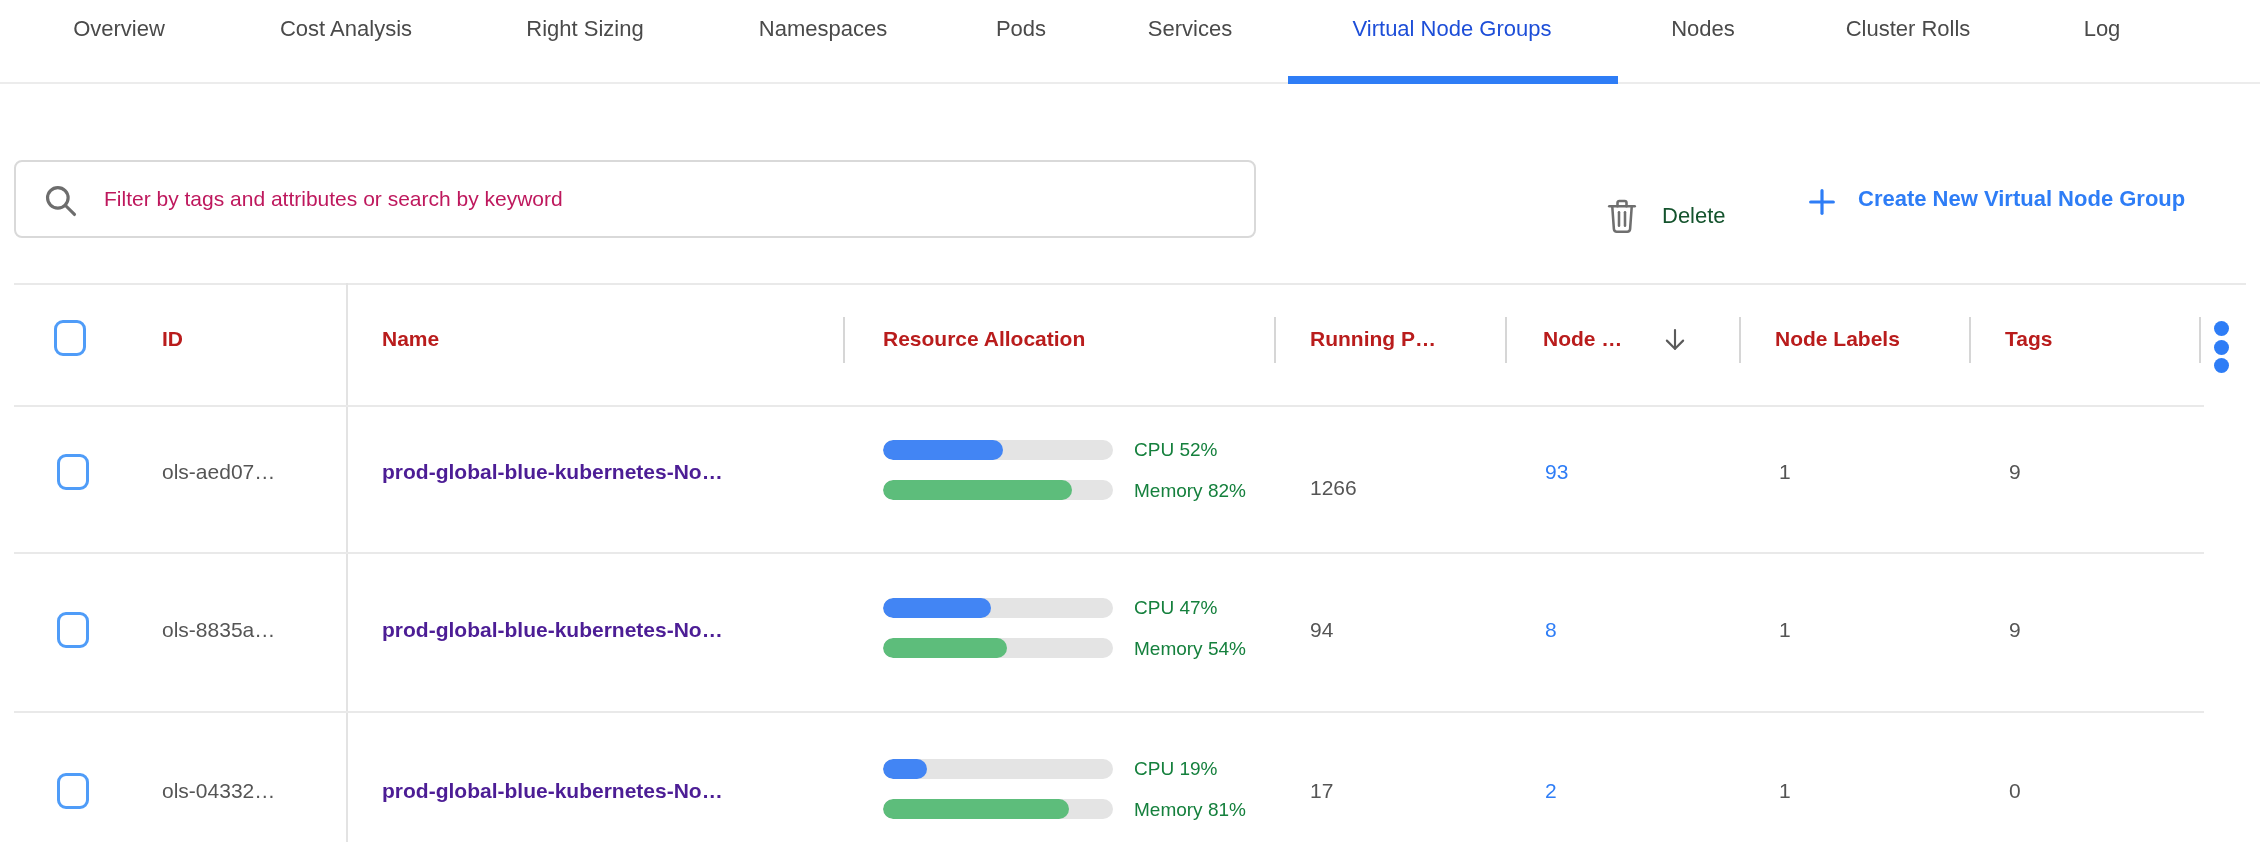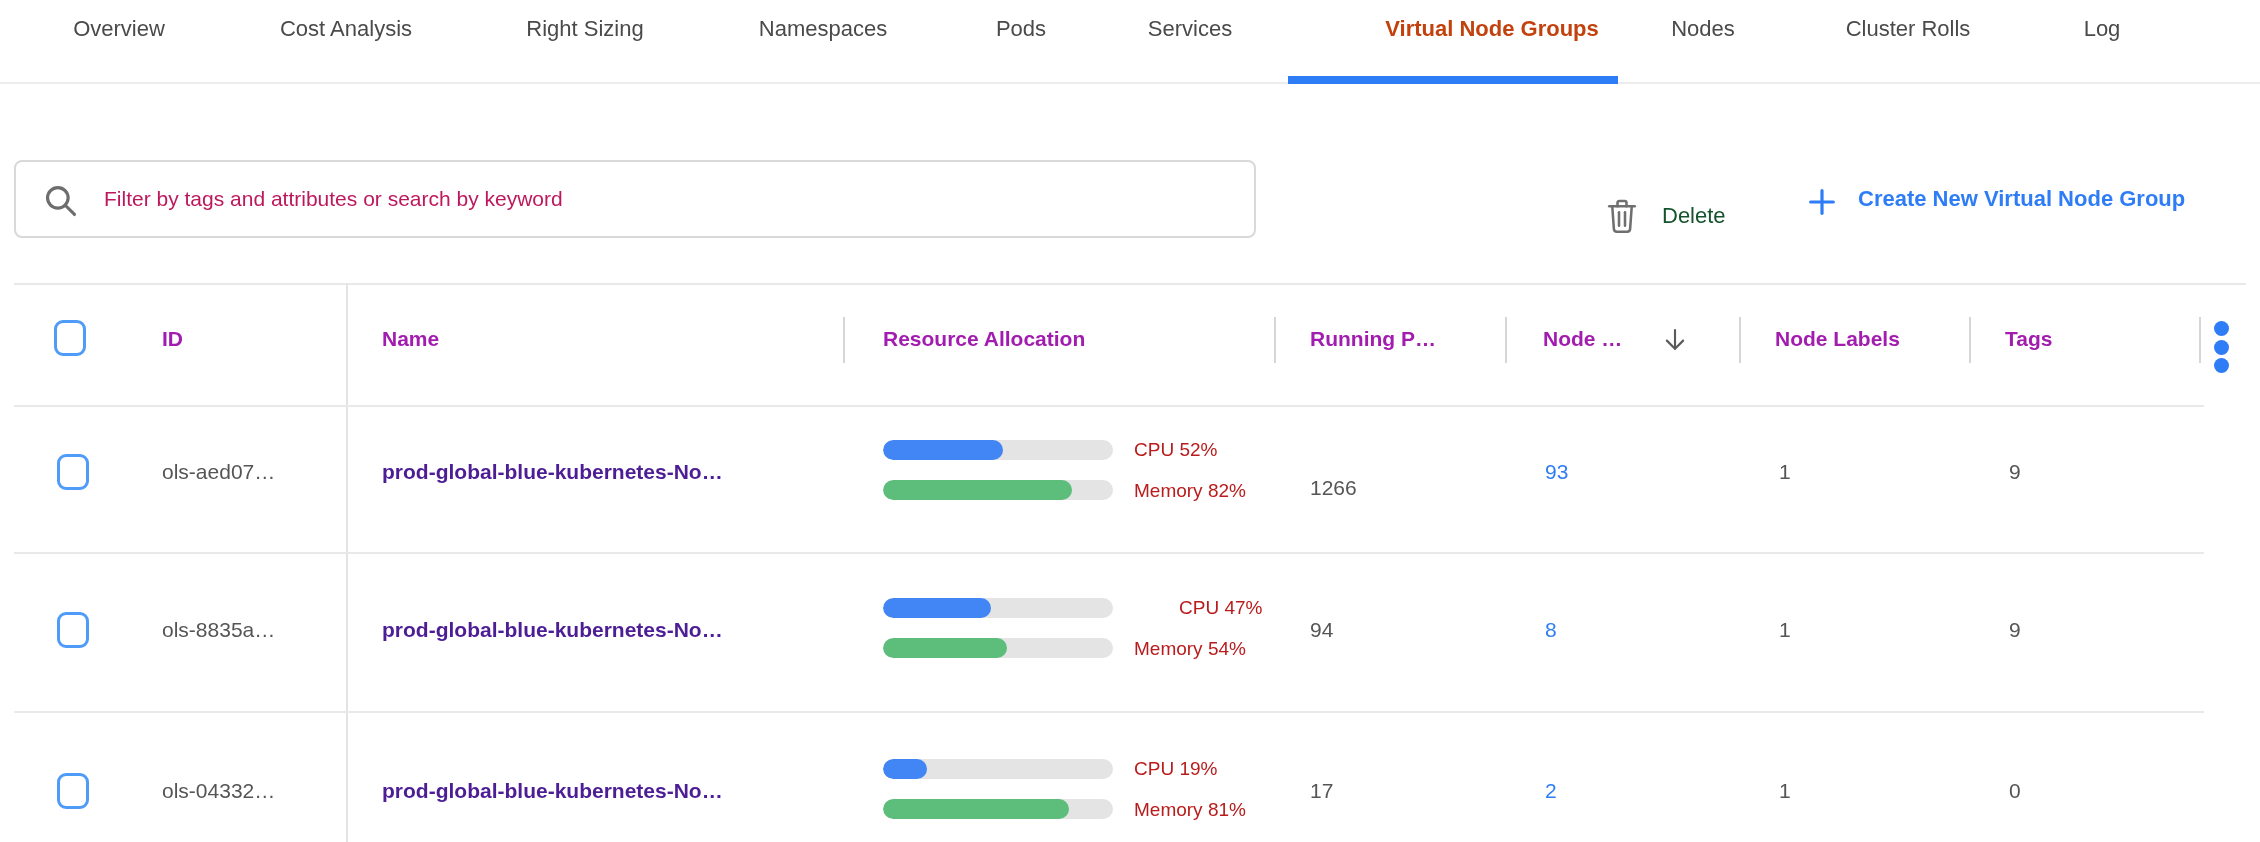--- a/index.html
+++ b/index.html
@@ -5,21 +5,21 @@
   * { margin:0; padding:0; box-sizing:border-box; }
   html,body { background:#fff; }
   body { font-family:"Liberation Sans", sans-serif; }
   #app { position:relative; width:2260px; height:842px; background:#fff; overflow:hidden; }
 
   
   .tabbar { position:absolute; left:0; top:0; width:2260px; height:84px; background:#fff; }
   .tabbar-border { position:absolute; left:0; top:82px; width:2260px; height:2px; background:#ececec; }
   .tab { position:absolute; top:16px; transform:translateX(-50%); font-size:22px; font-weight:500;
          color:#4a4a4a; white-space:nowrap; cursor:pointer; }
-  .tab.active { color:#c2410c; font-weight:700;margin-left:40px; }
+  .tab.active { color:#1d4ed8; font-weight:400; }
   .tab-underline { position:absolute; left:1288px; top:76px; width:330px; height:8px; background:#2e7df6; }
 
   
   .filter-box { position:absolute; left:14px; top:160px; width:1242px; height:78px;
                 border:2px solid #d9d9d9; border-radius:8px; background:#fff; }
   .filter-box .placeholder { position:absolute; left:88px; top:50%; transform:translateY(-50%);
                              font-size:21px; color:#be185d; white-space:nowrap; }
   .search-icon { position:absolute; left:26px; top:20px; }
 
   .delete-btn { position:absolute; left:1604px; top:186px; height:60px; display:flex; align-items:center;
@@ -29,25 +29,25 @@
                 gap:20px; cursor:pointer; }
   .create-btn .lbl { font-size:22px; font-weight:700; color:#2e7df6; white-space:nowrap; }
 
   
   .tbl-top-border { position:absolute; left:14px; top:283px; width:2232px; height:2px; background:#e9e9e9; }
   .id-col-divider { position:absolute; left:346px; top:283px; width:2px; height:559px; background:#e3e3e3; }
   .hsep { position:absolute; left:14px; height:2px; width:2190px; background:#e9e9e9; }
   .htick { position:absolute; top:317px; width:2px; height:46px; background:#d6d6d6; }
 
   .hcell { position:absolute; top:339px; transform:translateY(-50%); font-size:21px; font-weight:700;
-           color:#a21caf; white-space:nowrap; }
+           color:#b91c1c; white-space:nowrap; }
   .cell  { position:absolute; transform:translateY(-50%); font-size:21px; color:#555; white-space:nowrap; }
   .cell.link { color:#2e7df6; }
   .cell.name { font-weight:700; color:#4c1d95; cursor:pointer; }
-  .cell.sub  { font-size:19px; color:#b91c1c; }
+  .cell.sub  { font-size:19px; color:#15803d; }
 
   .checkbox { position:absolute; width:32px; height:36px; border:3px solid #4f9cf8; border-radius:9px;
               background:#fff; cursor:pointer; }
 
   .bar { position:absolute; width:230px; height:20px; background:#e4e4e4; border-radius:10px; overflow:hidden; }
   .bar .fill { height:100%; border-radius:10px; }
   .bar .fill.cpu { background:#4285f4; }
   .bar .fill.mem { background:#5dbd7b; }
 
   .kebab { position:absolute; left:2214px; top:321px; width:16px; height:52px; display:flex;
@@ -164,21 +164,21 @@
   <div>
     <div class="checkbox" style="left:57px; top:612px;"></div>
     <div class="cell" style="left:162px; top:630px;">ols-8835a…</div>
     <div class="cell name" style="left:382px; top:630px;">prod-global-blue-kubernetes-No…</div>
     <div class="bar" style="left:883px; top:598px;">
       <div class="fill cpu" style="width: 47%;"></div>
     </div>
     <div class="bar" style="left:883px; top:638px;">
       <div class="fill mem" style="width: 54%;"></div>
     </div>
-    <div class="cell sub" style="left:1179px; top:608px;">CPU 47%</div>
+    <div class="cell sub" style="left:1134px; top:608px;">CPU 47%</div>
     <div class="cell sub" style="left:1134px; top:649px;">Memory 54%</div>
     <div class="cell" style="left:1310px; top:630px;">94</div>
     <div class="cell link" style="left:1545px; top:630px;">8</div>
     <div class="cell" style="left:1779px; top:630px;">1</div>
     <div class="cell" style="left:2009px; top:630px;">9</div>
   </div>
   <div class="hsep" style="top:711px"></div>
 
   <div>
     <div class="checkbox" style="left:57px; top:773px;"></div>

